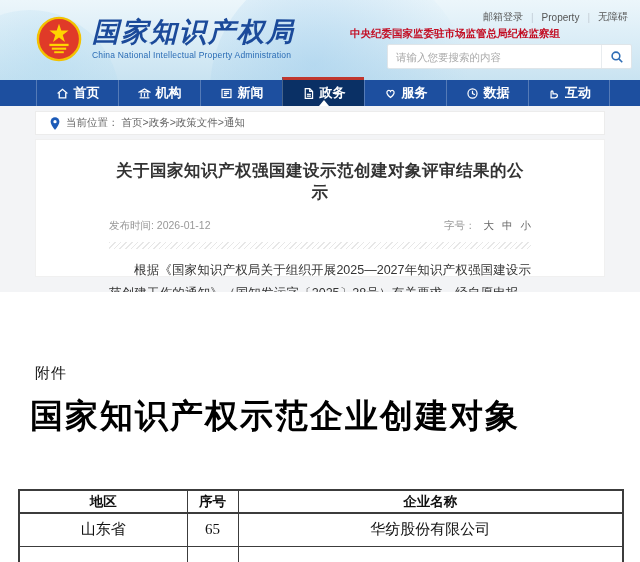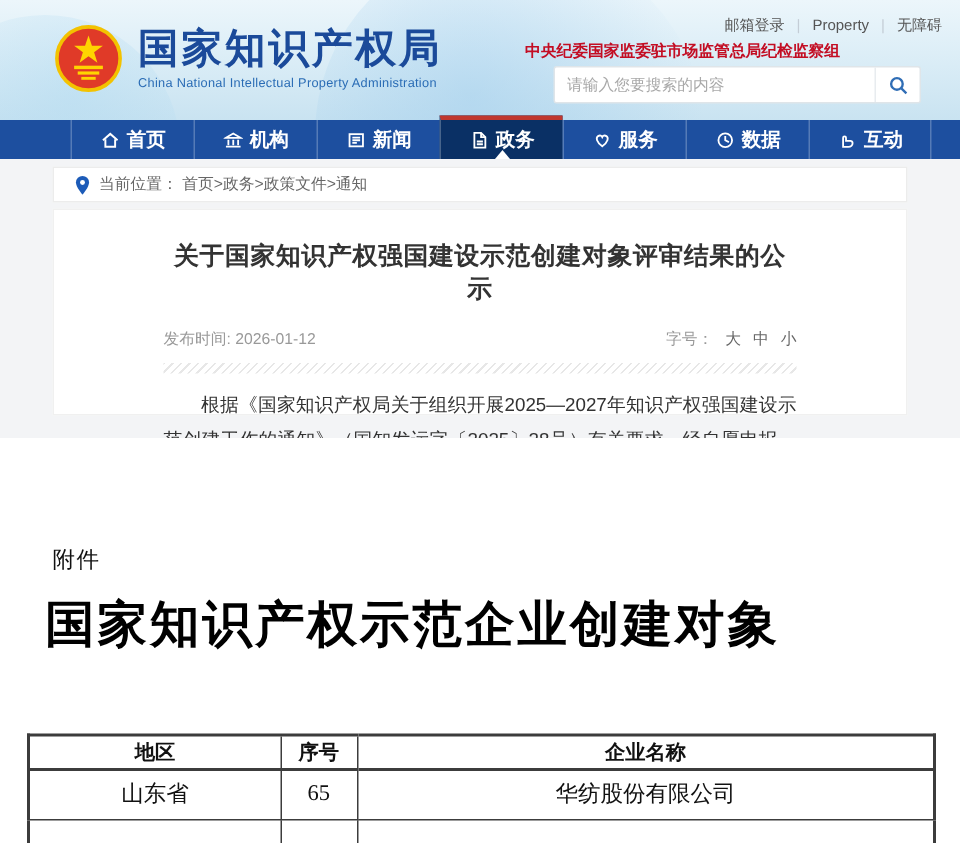--- a/index.html
+++ b/index.html
@@ -11,40 +11,40 @@
   .banner { position:absolute; left:0; top:0; width:640px; height:80px;
             background:linear-gradient(180deg,#ecf6fb 0%,#d9ecf6 55%,#c9e3f1 100%); overflow:hidden; }
   .globe1 { position:absolute; left:210px; top:-40px; width:260px; height:260px; border-radius:50%;
             background:radial-gradient(circle at 40% 40%, rgba(150,200,235,.45), rgba(150,200,235,0) 70%); }
   .globe2 { position:absolute; left:-60px; top:10px; width:180px; height:180px; border-radius:50%;
             background:radial-gradient(circle at 60% 30%, rgba(170,215,240,.4), rgba(170,215,240,0) 70%); }
   .logo-wrap { position:absolute; left:36px; top:16px; display:flex; align-items:center; cursor:pointer; }
   .emblem { width:46px; height:46px; }
   .logo-text { margin-left:10px; }
   .site-title { font-size:27px; font-weight:bold; color:#1b4a9a; letter-spacing:2px; line-height:1.1;
-                font-family:"Liberation Sans","DejaVu Sans",sans-serif; }
+                font-family:"Liberation Sans","DejaVu Sans",sans-serif;font-style:italic; }
   .site-sub { font-size:8.5px; color:#2a6cb5; margin-top:3px; letter-spacing:.2px; }
 
   .top-links { position:absolute; top:10px; right:12px; font-size:10px; color:#555;
                display:flex; align-items:center; }
   .top-links span.lnk { cursor:pointer; }
   .top-links .sep { color:#c4cdd6; margin:0 8px; }
   .red-link { position:absolute; top:27px; right:80px; font-size:10.5px; font-weight:bold; color:#c30d23; cursor:pointer; }
 
-  .search-box { position:absolute; left:369px; top:44px; width:245px; height:25px; background:#fff;
+  .search-box { position:absolute; left:387px; top:44px; width:245px; height:25px; background:#fff;
                 border:1px solid #dfe5e9; border-radius:2px; display:flex; align-items:flex-start;gap:36px; }
   .search-input { flex:1; height:100%; border:none; outline:none; background:transparent;
                   font-size:10.5px; color:#333; padding:0 8px; font-family:inherit; }
   .search-input::placeholder { color:#a9a9a9; }
   .search-btn { width:30px; height:100%; border-left:1px solid #e8ecef; display:flex;
                 align-items:center; justify-content:center; cursor:pointer; }
 
   
   .nav-strip { position:absolute; left:0; top:80px; width:640px; height:26px; background:#1d4f9f; }
-  .nav-cells { position:absolute; left:47px; top:77px; height:29px; display:flex;align-items:center; }
+  .nav-cells { position:absolute; left:36px; top:77px; height:29px; display:flex;align-items:center; }
   .nav-cell { position:relative; width:82px; margin-top:3px; height:26px; display:flex; align-items:center;
               justify-content:center; color:#fff; font-size:13px; font-weight:bold; cursor:pointer;
               border-left:1px solid rgba(255,255,255,.25); }
   .nav-cell:last-child { border-right:1px solid rgba(255,255,255,.25); }
   .nav-cell svg { margin-right:5px; }
   .nav-cell.active { margin-top:0; height:29px; background:#0a3065; border-top:3px solid #c0372e; }
   .nav-cell.active::after { content:""; position:absolute; bottom:0; left:50%; transform:translateX(-50%);
               border-left:5px solid transparent; border-right:5px solid transparent; border-bottom:6px solid #fff; }
 
   

